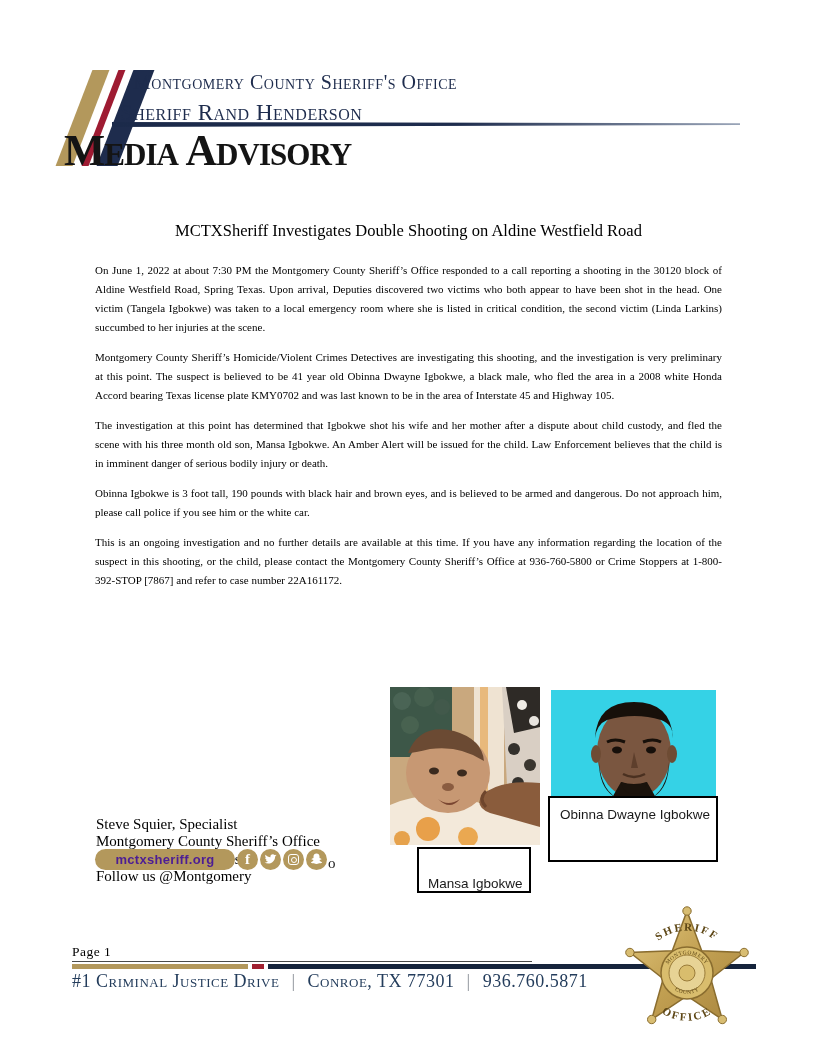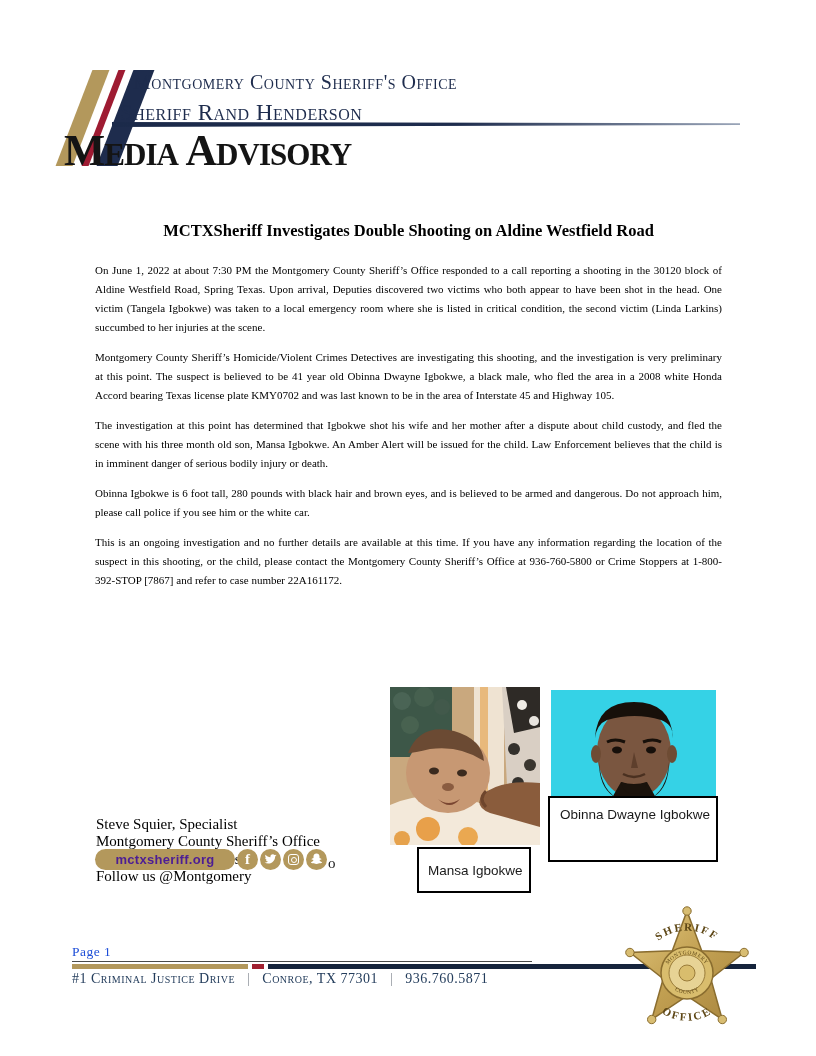--- a/index.html
+++ b/index.html
@@ -31,34 +31,34 @@
   .doc-type {
     position:absolute; left:64px; top:124px; font-variant:small-caps;
     font-weight:800; font-size:45px; letter-spacing:-1px; color:#141414;
     transform:scaleX(0.97); transform-origin:left; white-space:nowrap;
   }
   .release-row { position:absolute; left:95px; top:180px; width:627px; height:20px; font-size:15px; font-weight:bold; }
   .release-date { position:absolute; left:240px; top:0; }
   
   .headline {
     position:absolute; left:95px; top:221px; width:627px;
-    text-align:center; font-weight:bold; font-size:16.5px;
+    text-align:center; font-weight:normal; font-size:16.5px;
   }
   .body-copy { position:absolute; left:95px; top:261px; width:627px; }
   .body-copy p {
     font-size:11px; line-height:19px; text-align:justify; margin-bottom:11px;
   }
   
   .photo { position:absolute; overflow:hidden; }
   .photo-baby { left:390px; top:687px; width:150px; height:158px; }
   .photo-man  { left:551px; top:690px; width:165px; height:153px; }
   .caption-box {
     position:absolute; background:#fff; border:2px solid #000;
     font-family:"Liberation Sans","DejaVu Sans",sans-serif; font-size:13.5px;
-    color:#1a1a1a; display:flex; align-items:center;
+    color:#1a1a1a; display:flex; align-items:flex-end;
   }
   .caption-baby { left:417px; top:847px; width:114px; height:46px; padding-left:9px; }
   .caption-man  { left:548px; top:796px; width:170px; height:66px; padding-left:10px; line-height:19px; align-items:flex-start; padding-top:7px; }
   
   .contact { position:absolute; left:96px; top:816px; font-size:15px; line-height:17.3px; }
   .social-bar { position:absolute; left:95px; top:848px; height:22px; display:flex; align-items:center; }
   .site-pill {
     background:#b3985c; color:#4c1d95; border-radius:11px; height:21px; width:140px;
     display:flex; align-items:center; justify-content:center;
     font-family:"Liberation Sans","DejaVu Sans",sans-serif; font-weight:bold; font-size:13px;
@@ -67,34 +67,34 @@
   .soc-ic {
     width:21px; height:21px; border-radius:50%; background:#b3985c; margin-left:2px;
     display:flex; align-items:center; justify-content:center; color:#fff;
   }
   .soc-ic svg { display:block; }
   .fb-glyph { font-family:"Liberation Serif",serif; font-weight:bold; font-size:15px; line-height:1; margin-top:1px; }
   .ig-frame { width:11px; height:11px; border:1.6px solid #fff; border-radius:3px; position:relative; }
   .ig-frame::after { content:""; position:absolute; left:2.2px; top:2.2px; width:4px; height:4px; border:1.3px solid #fff; border-radius:50%; }
   .stray-o { position:absolute; left:328px; top:855px; font-size:15px; color:#1a1a1a; }
   
-  .page-label { position:absolute; left:72px; top:944px; font-size:13.5px; color:#1d4ed8; letter-spacing:0.5px; }
+  .page-label { position:absolute; left:72px; top:944px; font-size:13.5px; color:#000000; letter-spacing:0.5px; }
   .hairline { position:absolute; left:72px; top:961px; width:460px; height:1px; background:#4a4a4a; }
   .color-rule {
     position:absolute; left:72px; top:964px; width:684px; height:5px;
     background:linear-gradient(to right,
       #b3985c 0,#b3985c 176px,
       #ffffff 176px,#ffffff 180px,
       #a02030 180px,#a02030 192px,
       #ffffff 192px,#ffffff 196px,
       #16243c 196px,#16243c 100%);
   }
   .address {
     position:absolute; left:72px; top:971px; font-variant:small-caps;
-    font-size:14px; color:#243d5c; letter-spacing:0.5px; white-space:nowrap;
+    font-size:18px; color:#243d5c; letter-spacing:0.5px; white-space:nowrap;
   }
   .address .pipe { color:#8a8f98; padding:0 12px; font-variant:normal; }
   .star-badge { position:absolute; left:622px; top:897px; }
 </style>
 </head>
 <body>
 
 <div class="page">
 
   <div class="logo">
@@ -106,21 +106,21 @@
   <div class="sheriff-name">Sheriff Rand Henderson</div>
   <div class="taper-rule"></div>
   <div class="doc-type">Media Advisory</div>
 
 
   <div class="headline">MCTXSheriff Investigates Double Shooting on Aldine Westfield Road</div>
   <div class="body-copy">
     <p>On June 1, 2022 at about 7:30 PM the Montgomery County Sheriff’s Office responded to a call reporting a shooting in the 30120 block of Aldine Westfield Road, Spring Texas.  Upon arrival, Deputies discovered two victims who both appear to have been shot in the head.  One victim (Tangela Igbokwe) was taken to a local emergency room where she is listed in critical condition, the second victim (Linda Larkins) succumbed to her injuries at the scene.</p>
     <p>Montgomery County Sheriff’s Homicide/Violent Crimes Detectives are investigating this shooting, and the investigation is very preliminary at this point.  The suspect is believed to be 41 year old Obinna Dwayne Igbokwe, a black male, who fled the area in a 2008 white Honda Accord bearing Texas license plate KMY0702 and was last known to be in the area of Interstate 45 and Highway 105.</p>
     <p>The investigation at this point has determined that Igbokwe shot his wife and her mother after a dispute about child custody, and fled the scene with his three month old son, Mansa Igbokwe.  An Amber Alert will be issued for the child.  Law Enforcement believes that the child is in imminent danger of serious bodily injury or death.</p>
-    <p>Obinna Igbokwe is 6 foot tall, 280 pounds with black hair and brown eyes, and is believed to be armed and dangerous.  Do not approach him, please call police if you see him or the white car.</p>
+    <p>Obinna Igbokwe is 3 foot tall, 190 pounds with black hair and brown eyes, and is believed to be armed and dangerous.  Do not approach him, please call police if you see him or the white car.</p>
     <p>This is an ongoing investigation and no further details are available at this time.  If you have any information regarding the location of the suspect in this shooting, or the child, please contact the Montgomery County Sheriff’s Office at 936-760-5800 or Crime Stoppers at 1-800-392-STOP [7867] and refer to case number 22A161172.</p>
   </div>
 
   <div class="photo photo-baby">
     <svg width="150" height="158" viewBox="0 0 150 158">
       <rect width="150" height="158" fill="#c9a87e"></rect>
       <rect x="0" y="0" width="62" height="70" fill="#3d5748"></rect>
       <circle cx="12" cy="14" r="9" fill="#4a6455"></circle>
         <circle cx="34" cy="10" r="10" fill="#46604f"></circle>
       <circle cx="52" cy="20" r="8" fill="#42594b"></circle>

